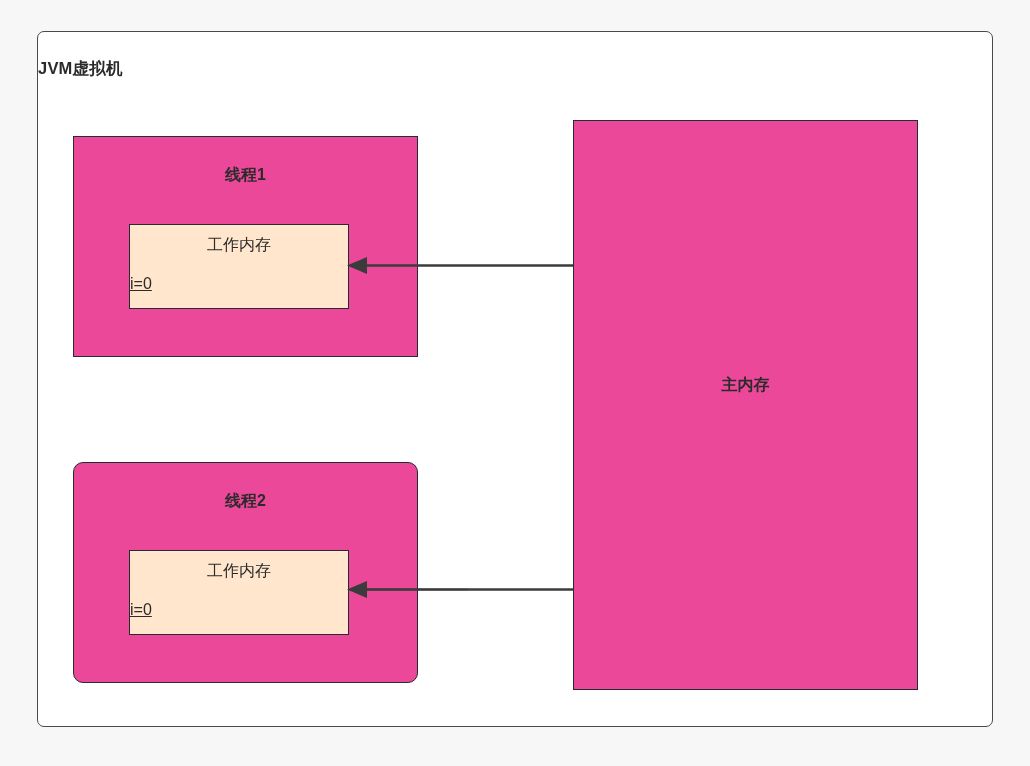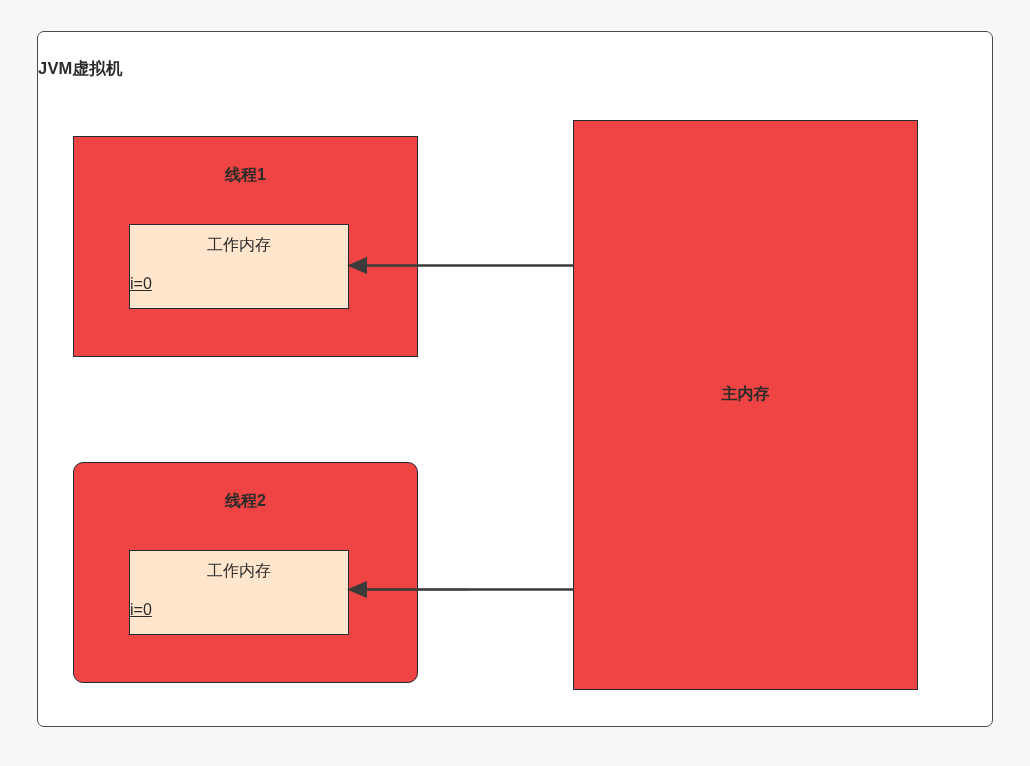--- a/index.html
+++ b/index.html
@@ -43,21 +43,21 @@
     letter-spacing: 0.2px;
   }
 
   
   .box {
     position: absolute;
     box-sizing: border-box;
     border: 1.7px solid #252b33;
   }
   .box-blue {
-    background: #ef4444;
+    background: #ec4899;
   }
   .box-orange {
     background: #ffe6cc;
     padding-left: 14px;
   }
 
   .thread-label {
     position: absolute;
     left: 0;
     top: 28px;
@@ -86,21 +86,21 @@
     text-align: left;
     font-size: 16px;
     font-weight: 400;
     color: #2b2b2b;
     text-decoration: underline;
   }
 
   .main-mem-label {
     position: absolute;
     left: 0;
-    top: 263px;
+    top: 254px;
     width: 100%;
     text-align: center;
     font-size: 16px;
     font-weight: 700;
     color: #2b2b2b;
   }
 
   
   #thread1-box  { left: 73px;  top: 136px; width: 345px; height: 221px; }
   #thread1-wm   { left: 55px;  top: 87px;  width: 220px; height: 85px;  }

